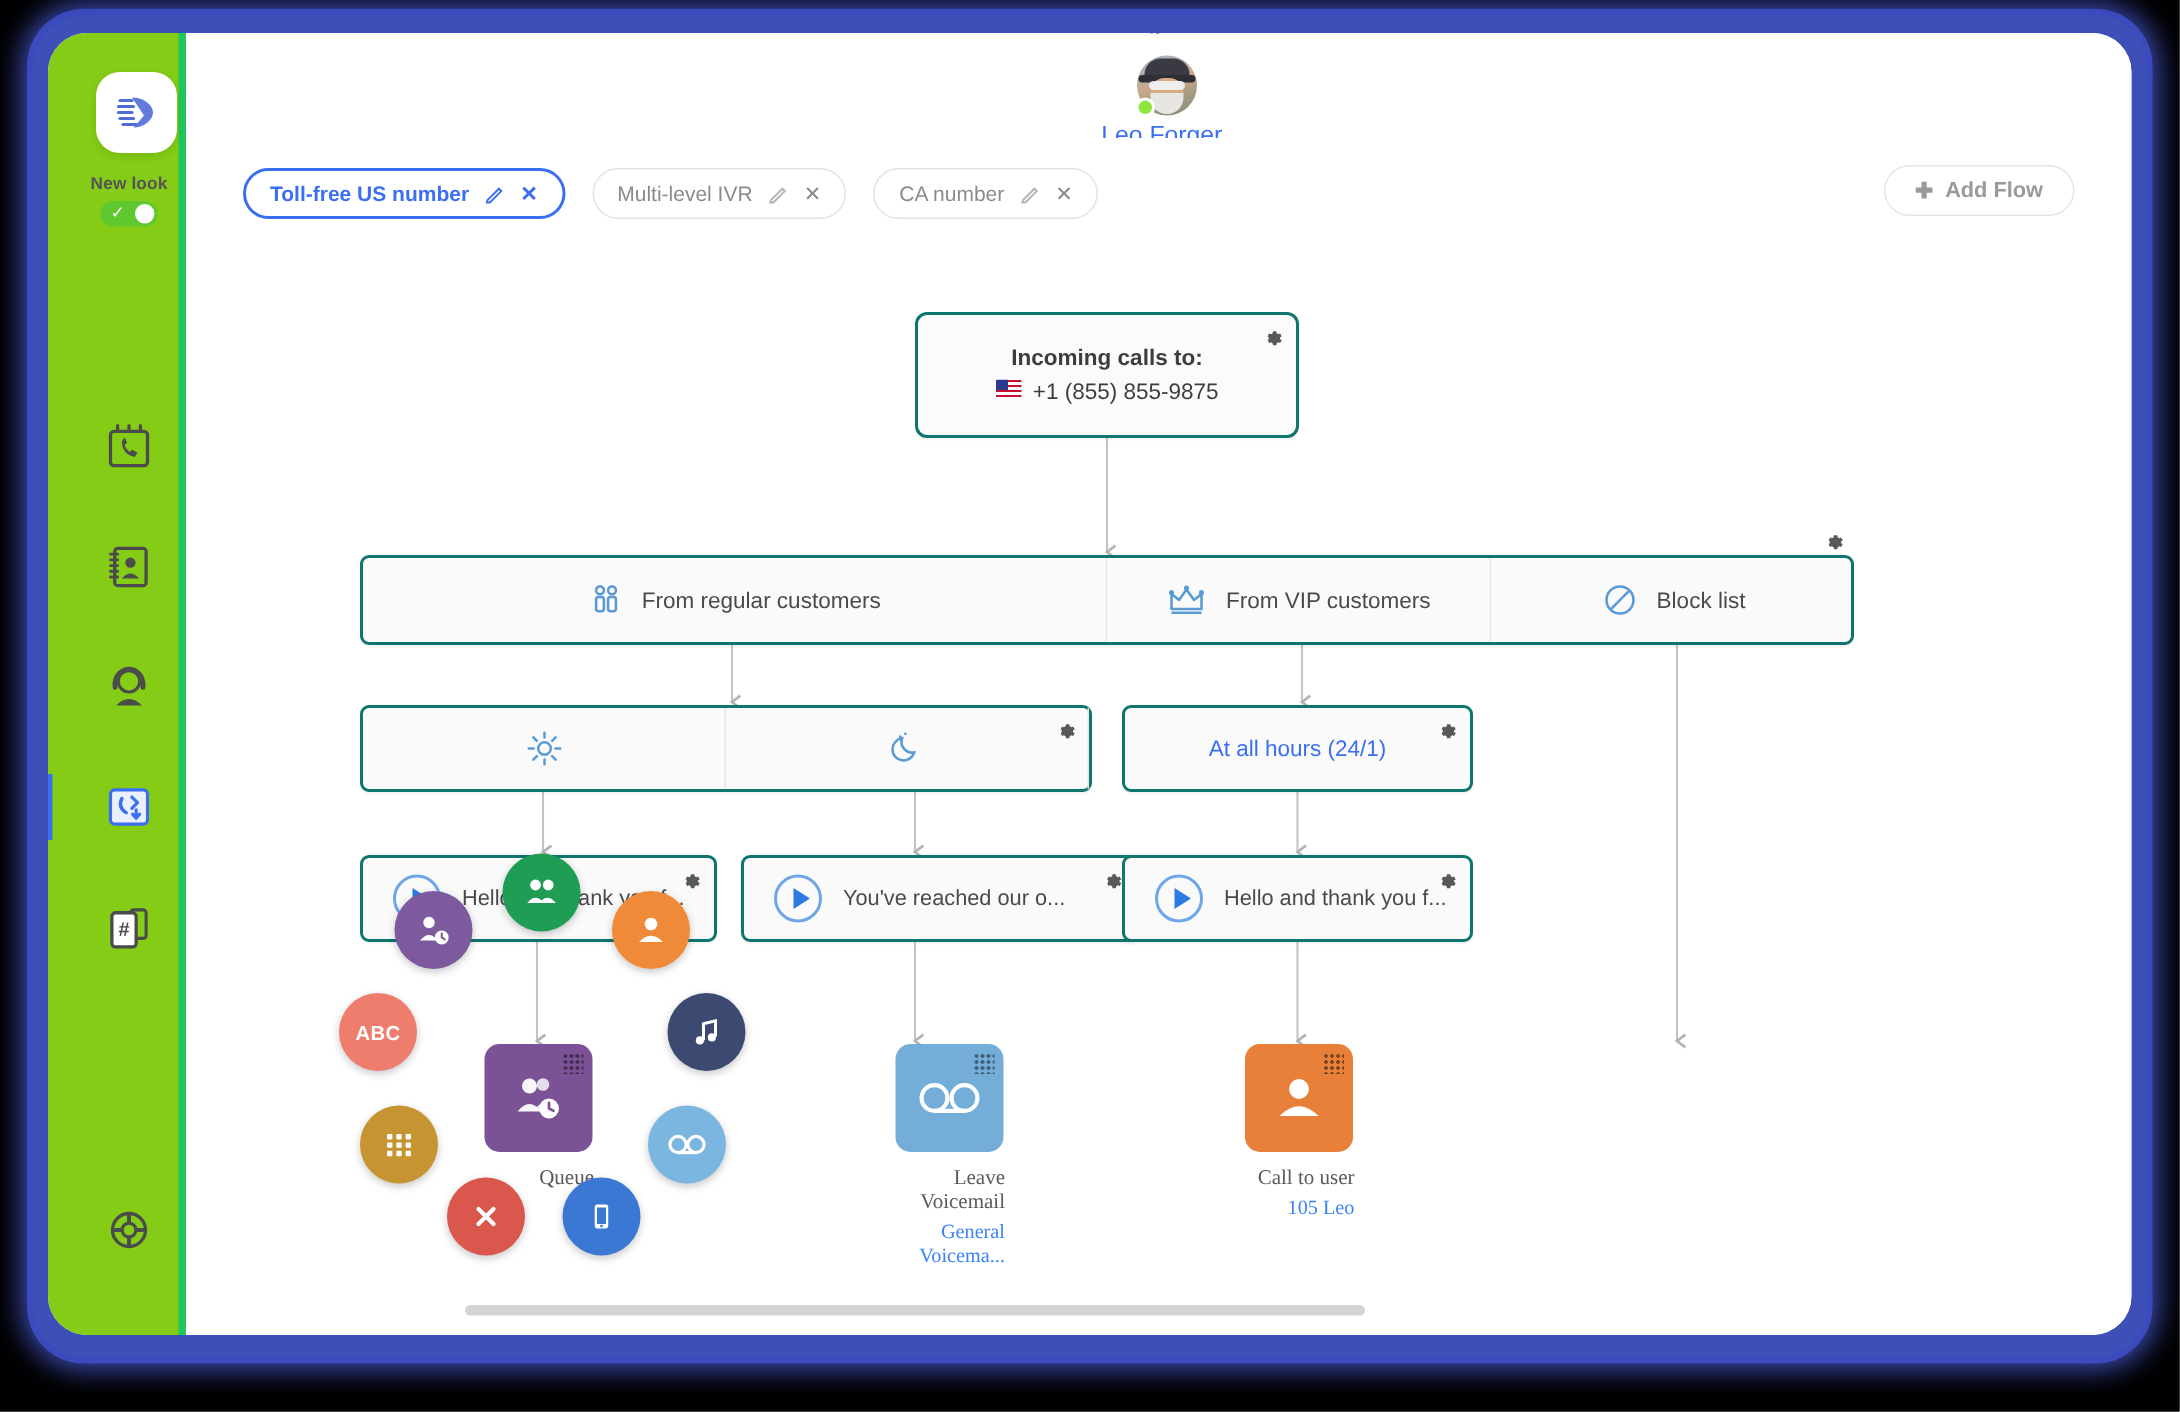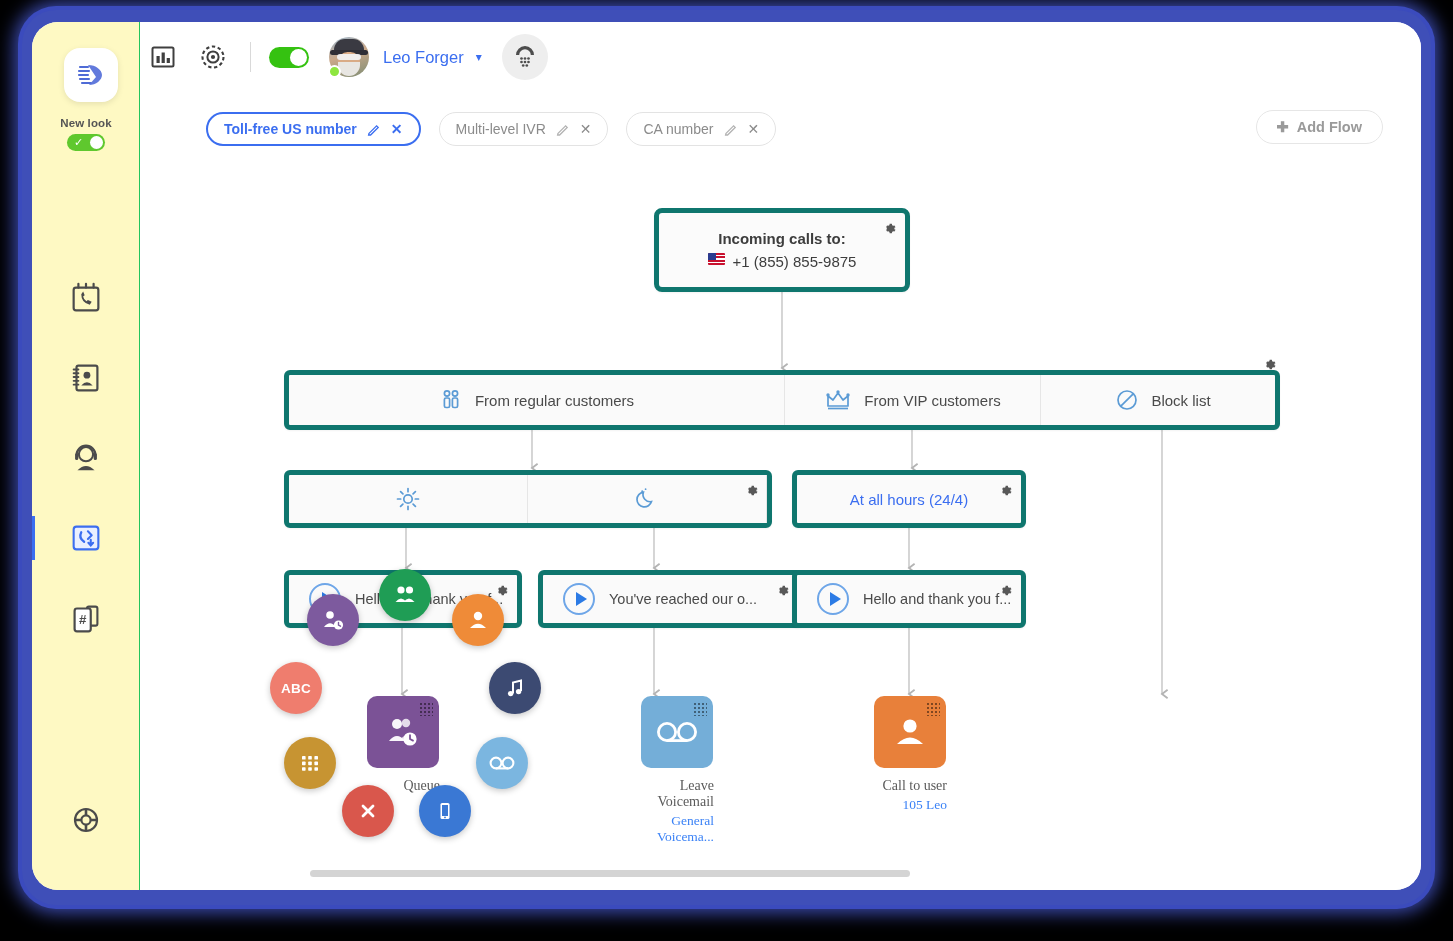--- a/index.html
+++ b/index.html
@@ -20,23 +20,23 @@
   #app-window {
     position: absolute; left: 32px; top: 22px;
     width: 1389px; height: 868px;
     border-radius: 26px;
     background: #ffffff;
     overflow: hidden;
   }
 
   
   #rail {
-    position: absolute; left: 0; top: 0; width: 108px; height: 100%;
-    background: #fef9c3;
-    border-right: 1px solid #22c55e;
+    position: absolute; left: 0; top: 0; width: 92px; height: 100%;
+    background: #84cc16;
+    border-right: 5px solid #22c55e;
   }
   .logo-tile {
     position: absolute; left: 32px; top: 26px;
     width: 54px; height: 54px; border-radius: 16px;
     background: #fff; box-shadow: 0 2px 6px rgba(0,0,0,.10);
     display: flex; align-items: center; justify-content: center;
   }
   .newlook-wrap {
     position: absolute; left: 0; top: 95px; width: 108px; text-align: center;
   }
@@ -62,22 +62,22 @@
   .rail-item.active::before {
     content:""; position:absolute; left:0; top:6px; width:3px; height:44px;
     background:#3b6ef0;
   }
   .rail-ico { width: 38px; height: 38px; }
 
   
   #topbar {
     position: absolute; left: 108px; top: 0; right: 0; height: 70px;
     background: #ffffff;
-    display: flex; align-items: center; justify-content: flex-start;
-    padding-right: 22px; gap: 4px;
+    display: flex; align-items: center; justify-content: center;
+    padding-right: 22px; gap: 4px; flex-direction: column;
   }
   .tb-ico-btn {
     width: 46px; height: 46px; display:flex; align-items:center; justify-content:center;
     cursor: pointer;
   }
   .tb-sep { width:1px; height:30px; background:#d9d9d9; margin:0 14px 0 10px; }
   .tb-toggle {
     width: 40px; height: 21px; border-radius: 11px; background:#35c211; position:relative;
     cursor:pointer;
   }
@@ -119,21 +119,21 @@
   .chev { margin-left:8px; color:#3b6ef0; font-size:12px; }
   .dialpad-btn {
     margin-left: 16px; width:46px; height:46px; border-radius:50%;
     background:#eeeeee; display:flex; align-items:center; justify-content:center;
     cursor:pointer;
   }
 
   
   #canvas {
     position:absolute; left:108px; top:70px; right:0; bottom:28px;
-    background:#ffffff; overflow:hidden;margin-left:44px;
+    background:#ffffff; overflow:hidden;
   }
   #hscroll {
     position:absolute; left:108px; bottom:0; right:0; height:28px;
     background:#fff;
   }
   #hscroll .thumb {
     position:absolute; left:170px; top:8px; width:600px; height:7px;
     border-radius:4px; background:#d4d4d4;
   }
 
@@ -152,21 +152,21 @@
 
   .addflow {
     position:absolute; right:38px; top:18px; height:34px; border-radius:18px;
     border:1px solid #e6e6e6; background:#fff; color:#9a9a9a; font-size:14.5px;
     font-weight:700; display:flex; align-items:center; gap:8px; padding:0 20px;
     cursor:pointer;
   }
 
   
   .node {
-    position:absolute; background:#fafafa; border:5px solid #0f766e;
+    position:absolute; background:#fafafa; border:2px solid #0f766e;
     border-radius:6px; box-shadow:0 1px 2px rgba(0,0,0,.05);
   }
   .gear { position:absolute; cursor:pointer; }
   .gear svg { display:block; }
 
   #incoming {
     left:470px; top:116px; width:256px; height:84px;
     background:#fbfbfb; border-radius:8px;
     display:flex; flex-direction:column; align-items:center; justify-content:center; gap:6px;
   }
@@ -513,21 +513,21 @@
       </div>
       <span class="gear" style="right:8px;top:8px">
         <svg width="15" height="15" viewBox="0 0 16 16">
             <path fill="#585858" d="M8 5.1a2.9 2.9 0 1 0 0 5.8 2.9 2.9 0 0 0 0-5.8zm0 4.3a1.4 1.4 0 1 1 0-2.8 1.4 1.4 0 0 1 0 2.8z"></path>
           <path fill="#585858" d="M14.4 9.3l-1.2-.6a5.6 5.6 0 0 0 0-1.4l1.2-.6-1.1-2-1.3.4a5.4 5.4 0 0 0-1.2-.7L10.5 3h-2.3l-.3 1.4c-.4.2-.8.4-1.2.7l-1.3-.4-1.1 2 1.2.6a5.6 5.6 0 0 0 0 1.4l-1.2.6 1.1 2 1.3-.4c.4.3.8.5 1.2.7l.3 1.4h2.3l.3-1.4c.4-.2.8-.4 1.2-.7l1.3.4 1.1-2z"></path>
           </svg>
       </span>
     </div>
 
     <div class="node hours247">
-      <span>At all hours (24/4)</span>
+      <span>At all hours (24/1)</span>
       <span class="gear" style="right:8px;top:8px">
         <svg width="15" height="15" viewBox="0 0 16 16">
             <path fill="#585858" d="M8 5.1a2.9 2.9 0 1 0 0 5.8 2.9 2.9 0 0 0 0-5.8zm0 4.3a1.4 1.4 0 1 1 0-2.8 1.4 1.4 0 0 1 0 2.8z"></path>
           <path fill="#585858" d="M14.4 9.3l-1.2-.6a5.6 5.6 0 0 0 0-1.4l1.2-.6-1.1-2-1.3.4a5.4 5.4 0 0 0-1.2-.7L10.5 3h-2.3l-.3 1.4c-.4.2-.8.4-1.2.7l-1.3-.4-1.1 2 1.2.6a5.6 5.6 0 0 0 0 1.4l-1.2.6 1.1 2 1.3-.4c.4.3.8.5 1.2.7l.3 1.4h2.3l.3-1.4c.4-.2.8-.4 1.2-.7l1.3.4 1.1-2z"></path>
           </svg>
       </span>
     </div>
 
     <div class="node greet" id="greet1">
       <span class="play"></span>

